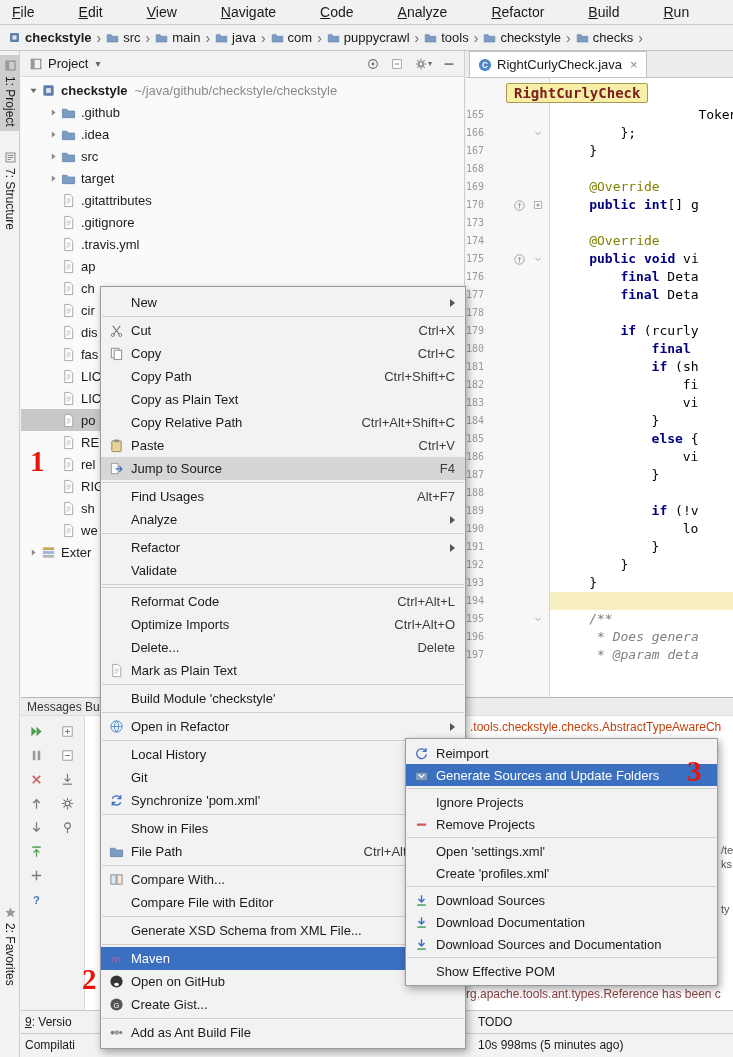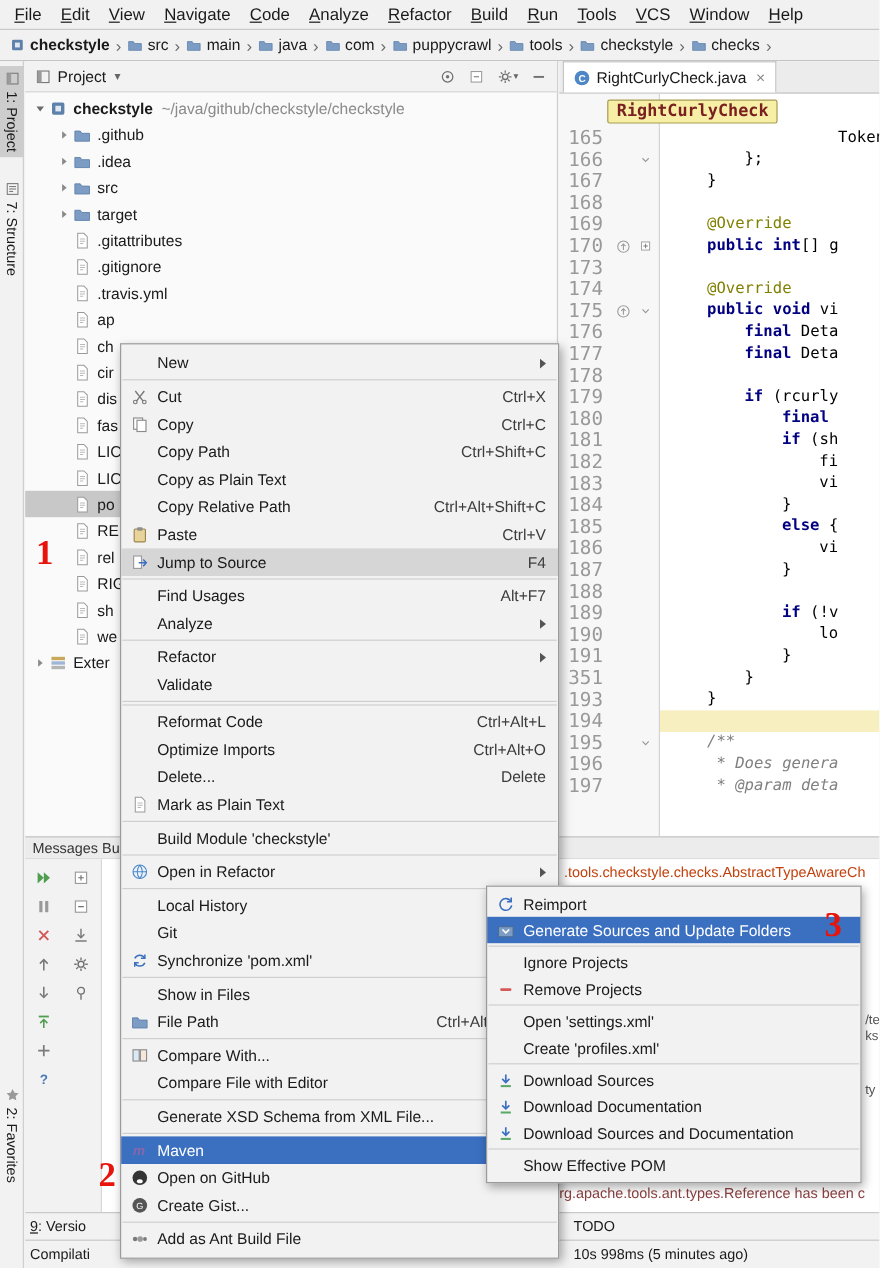--- a/index.html
+++ b/index.html
@@ -1,21 +1,21 @@
 <!DOCTYPE html>
 <html style="--selection-blue: #3b6fc0; --hover-gray: #d6d6d6; --tree-selection-gray: #c8c8c8; --caret-line-yellow: #f7efc0; --keyword-navy: #000080; --annotation-olive: #808000; --comment-gray: #808080; --highlight-box-bg: #f6efa5; --annotation-red: #e8140c; --warning-maroon: #8b4040;"><head>
 <meta charset="utf-8">
 <style>
   *{margin:0;padding:0;box-sizing:border-box;}
   html,body{background:#fff;}
   body{font-family:"Liberation Sans",sans-serif;}
   #app{position:relative;width:733px;height:1057px;overflow:hidden;background:#f2f2f2;font-size:13px;color:#1a1a1a;}
 
   
-  .menubar{position:absolute;left:0;top:0;width:733px;height:25px;background:#f1f1f1;border-bottom:1px solid #c9c9c9;display:flex;align-items:center;padding-left:4px;}
+  .menubar{position:absolute;left:0;top:0;width:733px;height:25px;background:#f1f1f1;border-bottom:1px solid #c9c9c9;display:flex;align-items:center;padding-left:4px;gap:28px;}
   .mb-item{padding:3px 8px;font-size:14px;white-space:nowrap;}
 
   
   .navbar{position:absolute;left:0;top:25px;width:733px;height:26px;background:#f1f1f1;border-bottom:1px solid #c4c4c4;display:flex;align-items:center;padding-left:8px;white-space:nowrap;overflow:hidden;}
   .bc-item{display:inline-flex;align-items:center;gap:4px;}
   .bc-item.bold{font-weight:bold;}
   .bc-item svg{width:13px;height:13px;}
   .bc-sep{color:#6a6a6a;margin:0 5px;font-size:14px;}
 
   
@@ -50,21 +50,21 @@
   .tabbar{position:relative;height:27px;background:#ececec;border-bottom:1px solid #c4c4c4;display:flex;align-items:flex-end;z-index:1;}
   .tab{height:26px;background:#fff;border:1px solid #c4c4c4;border-bottom:none;display:flex;align-items:center;gap:5px;padding:0 8px;margin-left:3px;}
   .tab-icon{display:inline-flex;}
   .tab-icon svg{width:14px;height:14px;}
   .tab-close{color:#888;font-size:13px;margin-left:3px;}
   .gutter-bg{position:absolute;left:0;top:27px;bottom:0;width:84px;background:#f7f7f7;border-right:1px solid #d4d4d4;}
   .hl-box{position:absolute;left:40px;top:32px;z-index:5;background:var(--highlight-box-bg,#f6efa5);border:1px solid #a79b52;border-radius:2px;padding:1px 7px;font-family:"DejaVu Sans Mono",monospace;font-size:14px;font-weight:bold;color:#7a2020;}
   .code{position:absolute;left:0;top:55px;width:267px;}
   .code-line{display:flex;height:18px;line-height:18px;font-family:"DejaVu Sans Mono",monospace;font-size:13px;}
   .gut{flex:0 0 84px;display:flex;align-items:center;}
-  .lnum{width:44px;text-align:center;color:#999;font-size:16px;font-family:"DejaVu Sans Mono",monospace;}
+  .lnum{width:44px;text-align:left;color:#999;font-size:10px;font-family:"DejaVu Sans Mono",monospace;}
   .gmark{width:19px;display:inline-flex;justify-content:center;}
   .gmark svg{width:13px;height:13px;}
   .gfold{width:18px;display:inline-flex;justify-content:center;}
   .gfold svg{width:12px;height:12px;}
   .src{flex:1;white-space:pre;overflow:hidden;}
   .code-line.current .src{background:var(--caret-line-yellow,#f7efc0);}
   .tok-k{color:var(--keyword-navy,#000080);font-weight:bold;}
   .tok-p{color:#000;}
   .tok-a{color:var(--annotation-olive,#808000);}
   .tok-c{color:var(--comment-gray,#808080);font-style:italic;}
@@ -762,21 +762,21 @@
         <div class="code-line">
           <span class="gut">
             <span class="lnum">191</span>
             <span class="gmark"></span>
             <span class="gfold"></span>
           </span>
           <span class="src" style="padding-left: 101.6px;"><span class="tok-p">}</span></span>
         </div>
         <div class="code-line">
           <span class="gut">
-            <span class="lnum">351</span>
+            <span class="lnum">192</span>
             <span class="gmark"></span>
             <span class="gfold"></span>
           </span>
           <span class="src" style="padding-left: 70.4px;"><span class="tok-p">}</span></span>
         </div>
         <div class="code-line">
           <span class="gut">
             <span class="lnum">193</span>
             <span class="gmark"></span>
             <span class="gfold"></span>

